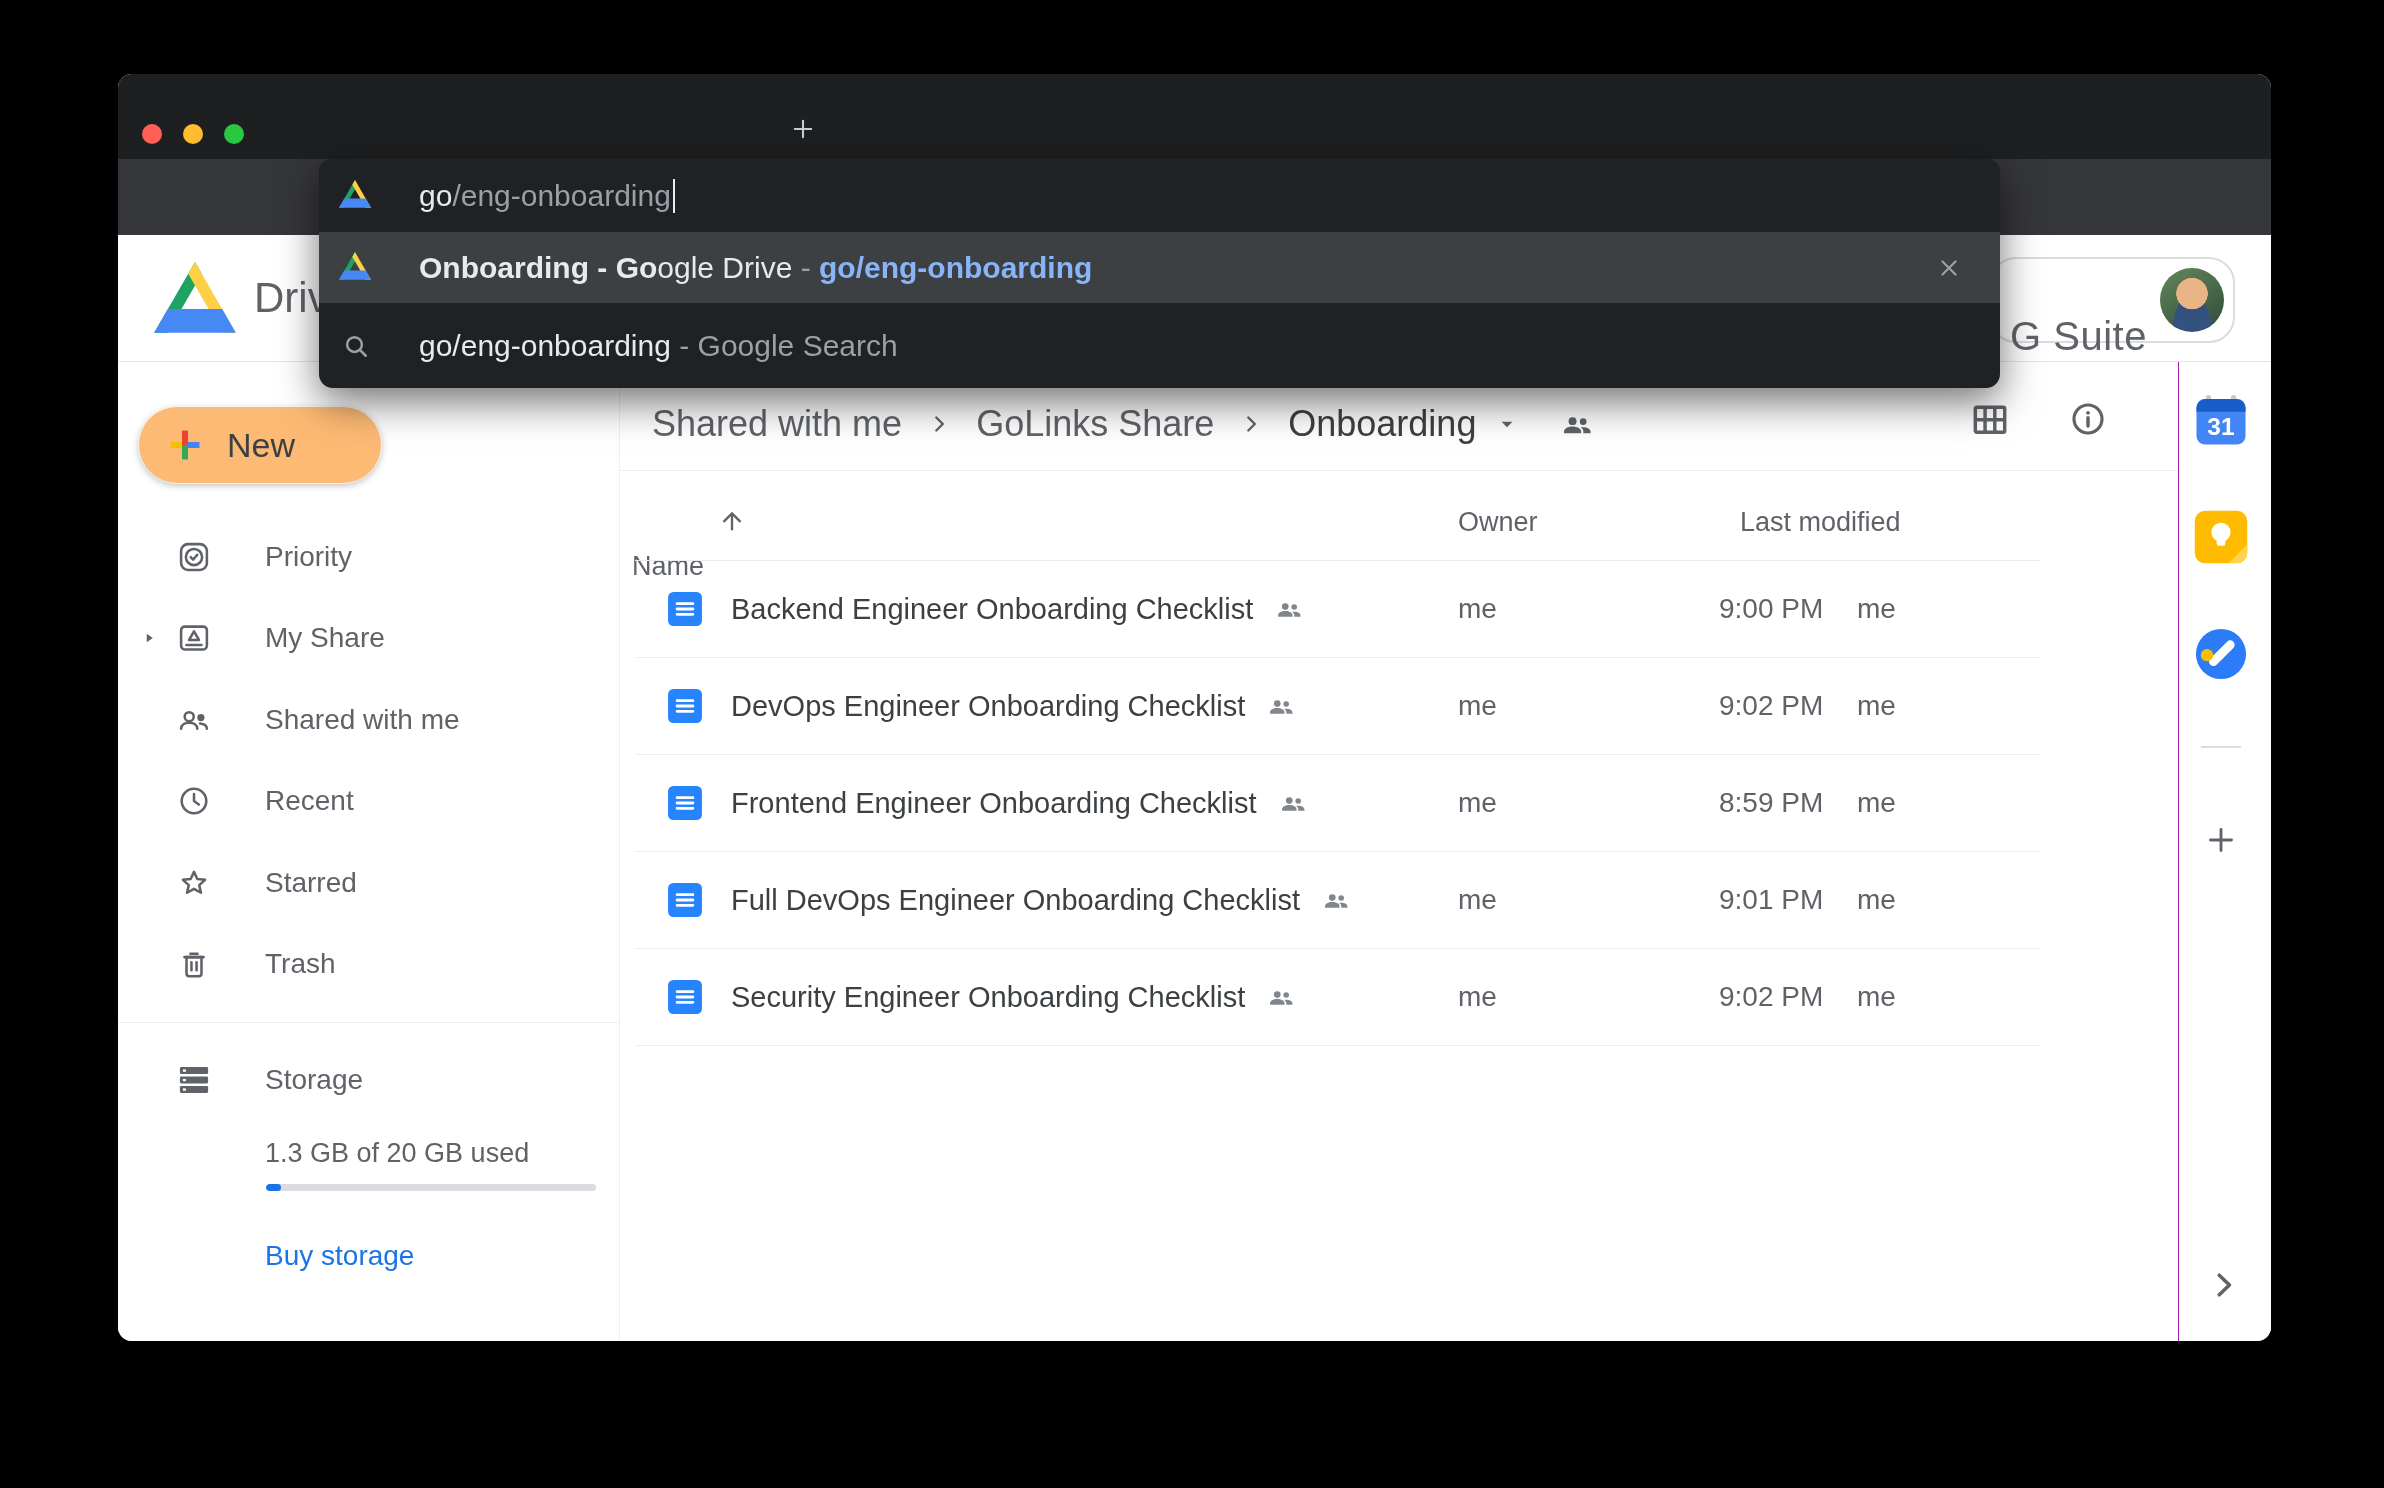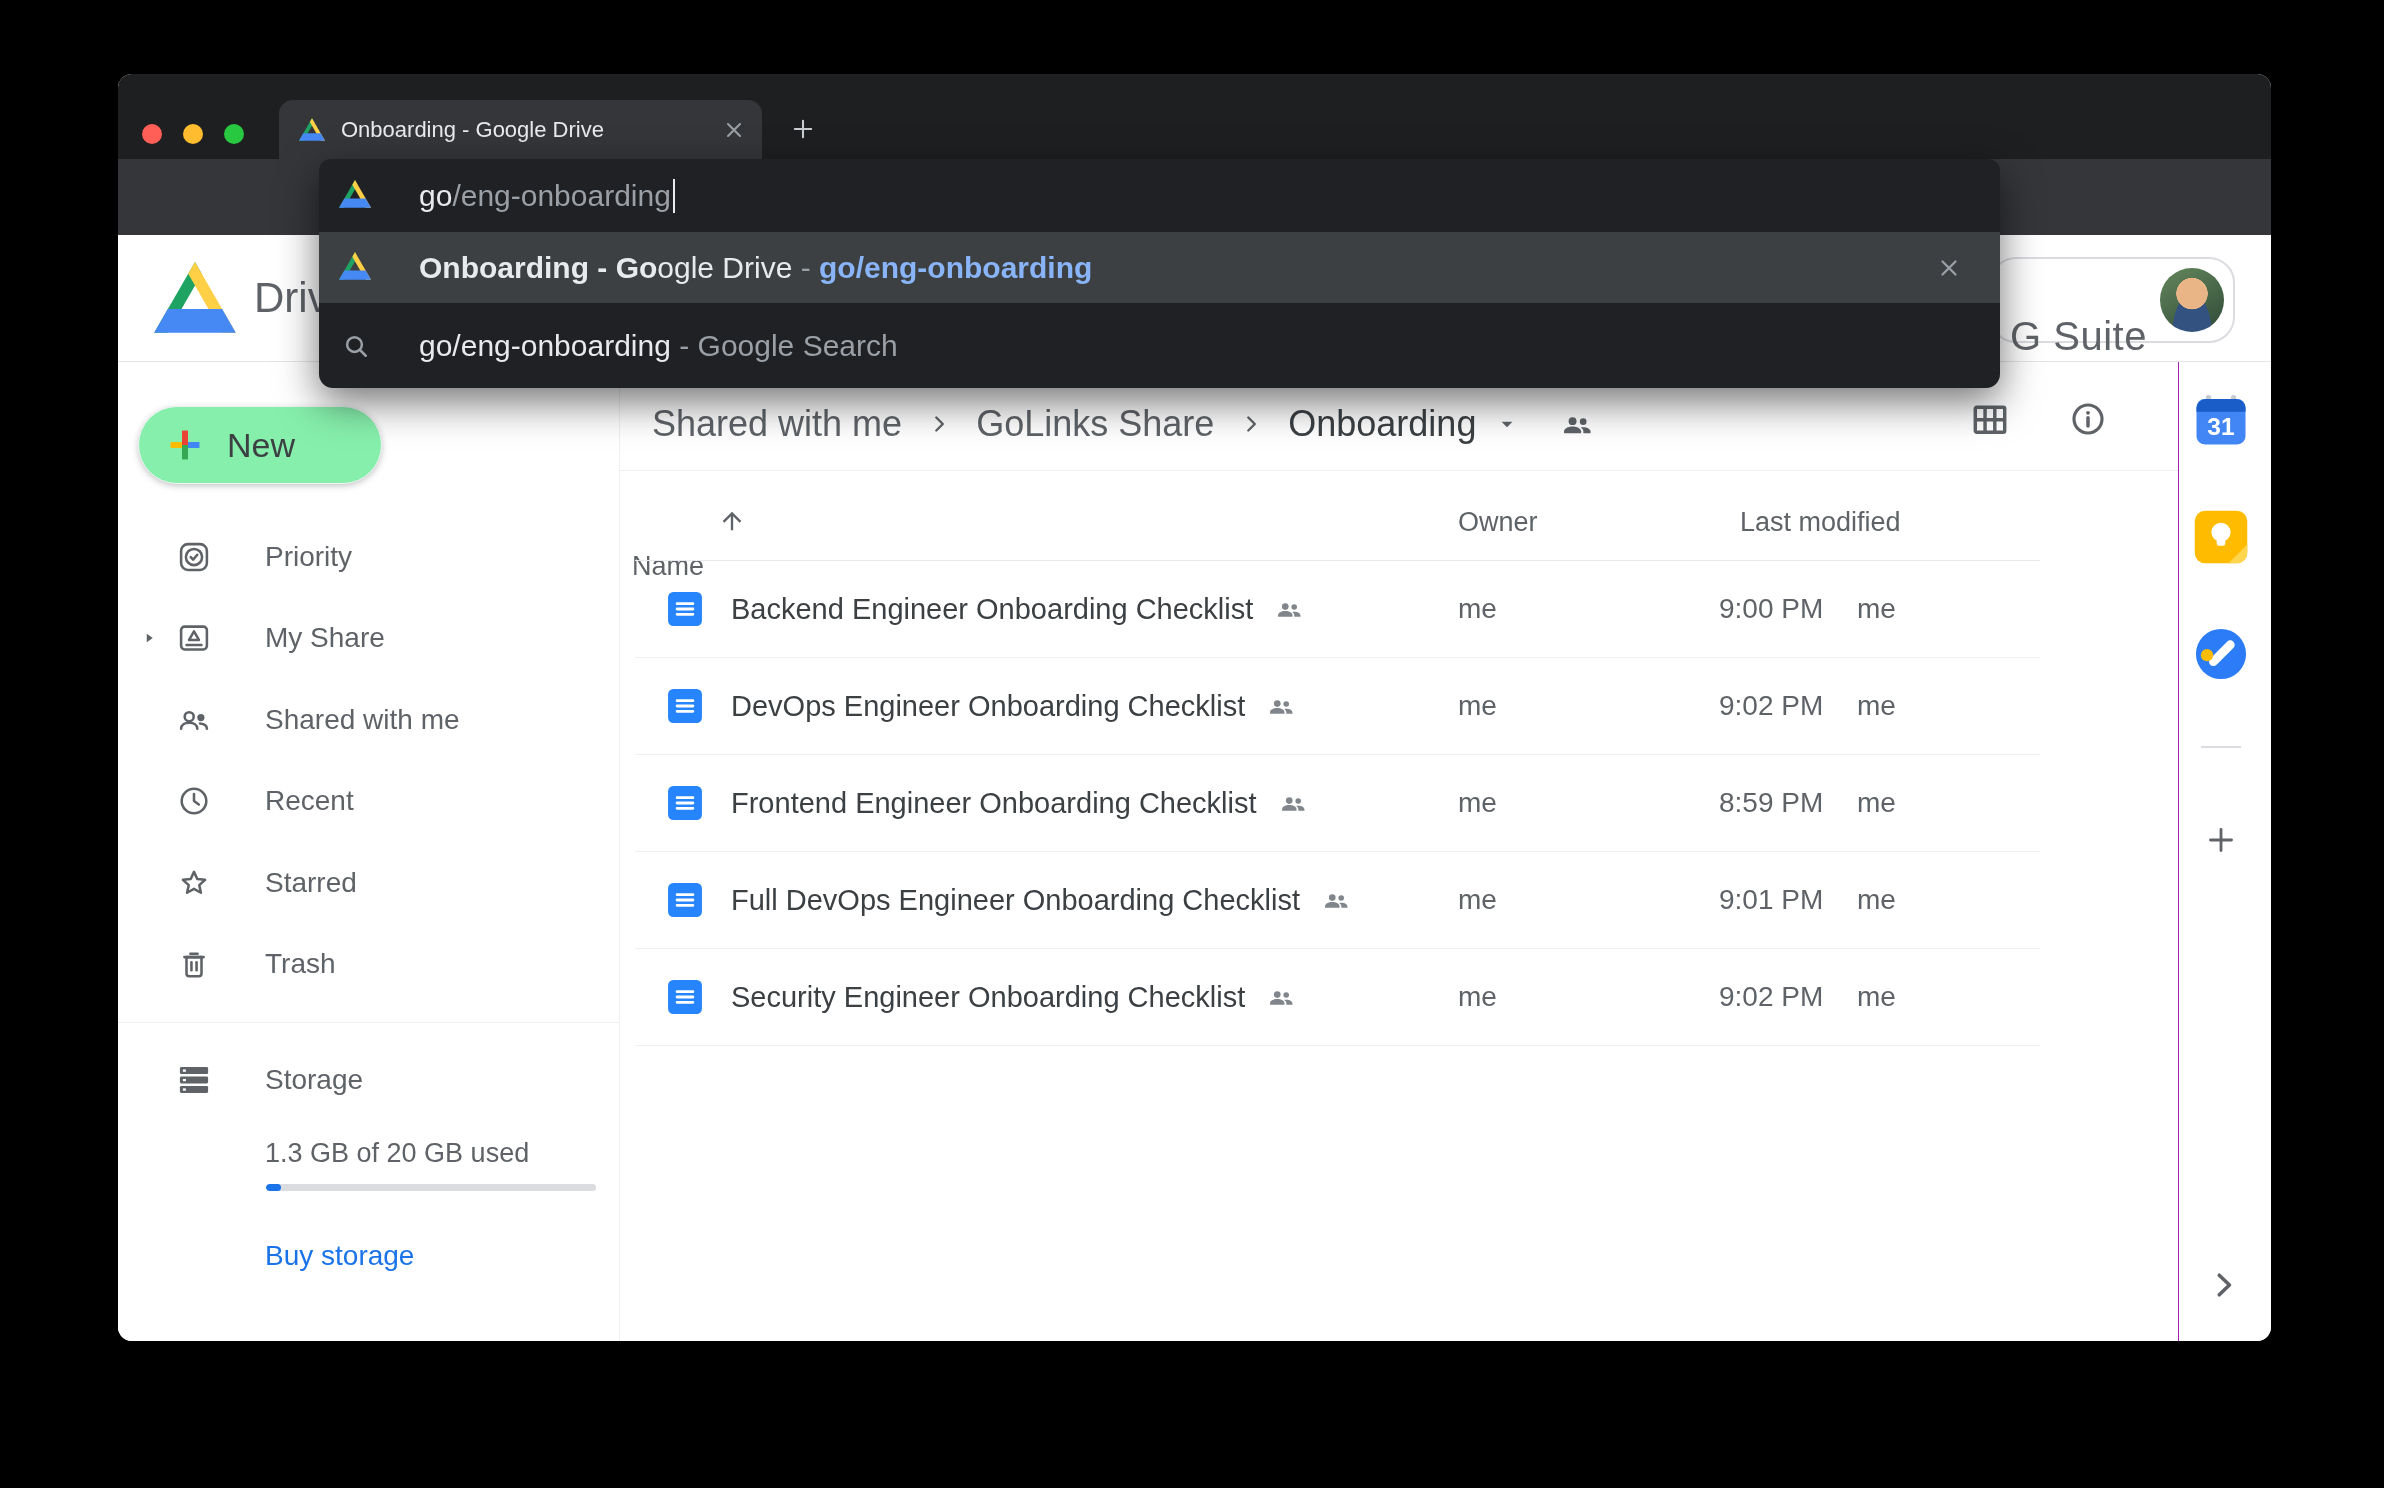--- a/index.html
+++ b/index.html
@@ -49,21 +49,21 @@
   .s-url{color:var(--link-blue);font-weight:600;}
 
   
   .app{position:absolute;left:0;top:161px;width:100%;height:1106px;background:#fff;}
   .app-header{position:absolute;left:0;top:0;width:100%;height:127px;border-bottom:1px solid #E3E5E8;}
   .wordmark{position:absolute;left:136px;top:0;line-height:125px;font-size:42px;color:var(--text-gray);}
   .gsuite{position:absolute;left:1872px;top:22px;width:245px;height:86px;border:2px solid #DADCE0;border-radius:26px;}
   .gsuite-label{position:absolute;left:18px;top:0;line-height:82px;font-size:40px;color:var(--text-gray);letter-spacing:.5px;margin-top:36px;}
 
   .sidebar{position:absolute;left:0;top:127px;width:502px;height:979px;border-right:1px solid #EDEFF1;}
-  .new-btn{position:absolute;left:20px;top:44px;width:244px;height:78px;background:#86efac;border-radius:39px;
+  .new-btn{position:absolute;left:20px;top:44px;width:244px;height:78px;background:#fdba74;border-radius:39px;
            border:1px solid #F1F3F4;box-shadow:0 2px 6px rgba(60,64,67,.3);display:flex;align-items:center;padding-left:26px;}
   .new-label{margin-left:22px;font-size:34px;font-weight:500;color:var(--text-dark);}
   .nav-item{position:absolute;left:0;width:100%;height:72px;}
   .nav-icon{position:absolute;left:58px;top:18px;}
   .nav-label{position:absolute;left:147px;top:0;line-height:72px;font-size:28px;font-weight:500;color:var(--text-gray);}
   .sb-divider{position:absolute;left:0;top:660px;width:502px;height:1px;background:#EDEFF1;}
   .usage{position:absolute;left:147px;top:776px;font-size:27px;color:var(--text-gray);}
   .bar{position:absolute;left:148px;top:822px;width:330px;height:7px;border-radius:4px;background:#DADCE0;overflow:hidden;}
   .bar-fill{height:100%;background:var(--accent-blue);border-radius:4px;}
   .buy{position:absolute;left:147px;top:878px;font-size:28px;font-weight:500;color:var(--accent-blue);}
@@ -110,29 +110,20 @@
 </svg>
 
 <div class="screen">
   <div class="window">
 
     <div class="tabbar">
       <div class="light" style="left:24px;background:var(--traffic-red);"></div>
       <div class="light" style="left:65px;background:var(--traffic-yellow);"></div>
       <div class="light" style="left:106px;background:var(--traffic-green);"></div>
 
-      <div class="tab">
-        <svg width="26" height="23" viewBox="0 0 100 87">
-            <use href="#drive-tri"></use>
-          </svg>
-        <span class="tab-title">Onboarding - Google Drive</span>
-        <svg width="24" height="24" viewBox="0 0 24 24" style="color:#9AA0A6">
-            <use href="#xmark"></use>
-          </svg>
-      </div>
       <div class="abs icon-btn" style="left:669px;top:39px;width:32px;height:32px;">
         <svg width="28" height="28" viewBox="0 0 24 24">
             <path d="M12 5v14M5 12h14" stroke="#C9CDD1" stroke-width="1.8" stroke-linecap="round"></path>
           </svg>
       </div>
     </div>
 
     <div class="toolbar">
       <div class="abs icon-btn" style="left:24px;top:105px;width:36px;height:36px;">
         <svg width="34" height="34" viewBox="0 0 24 24">

